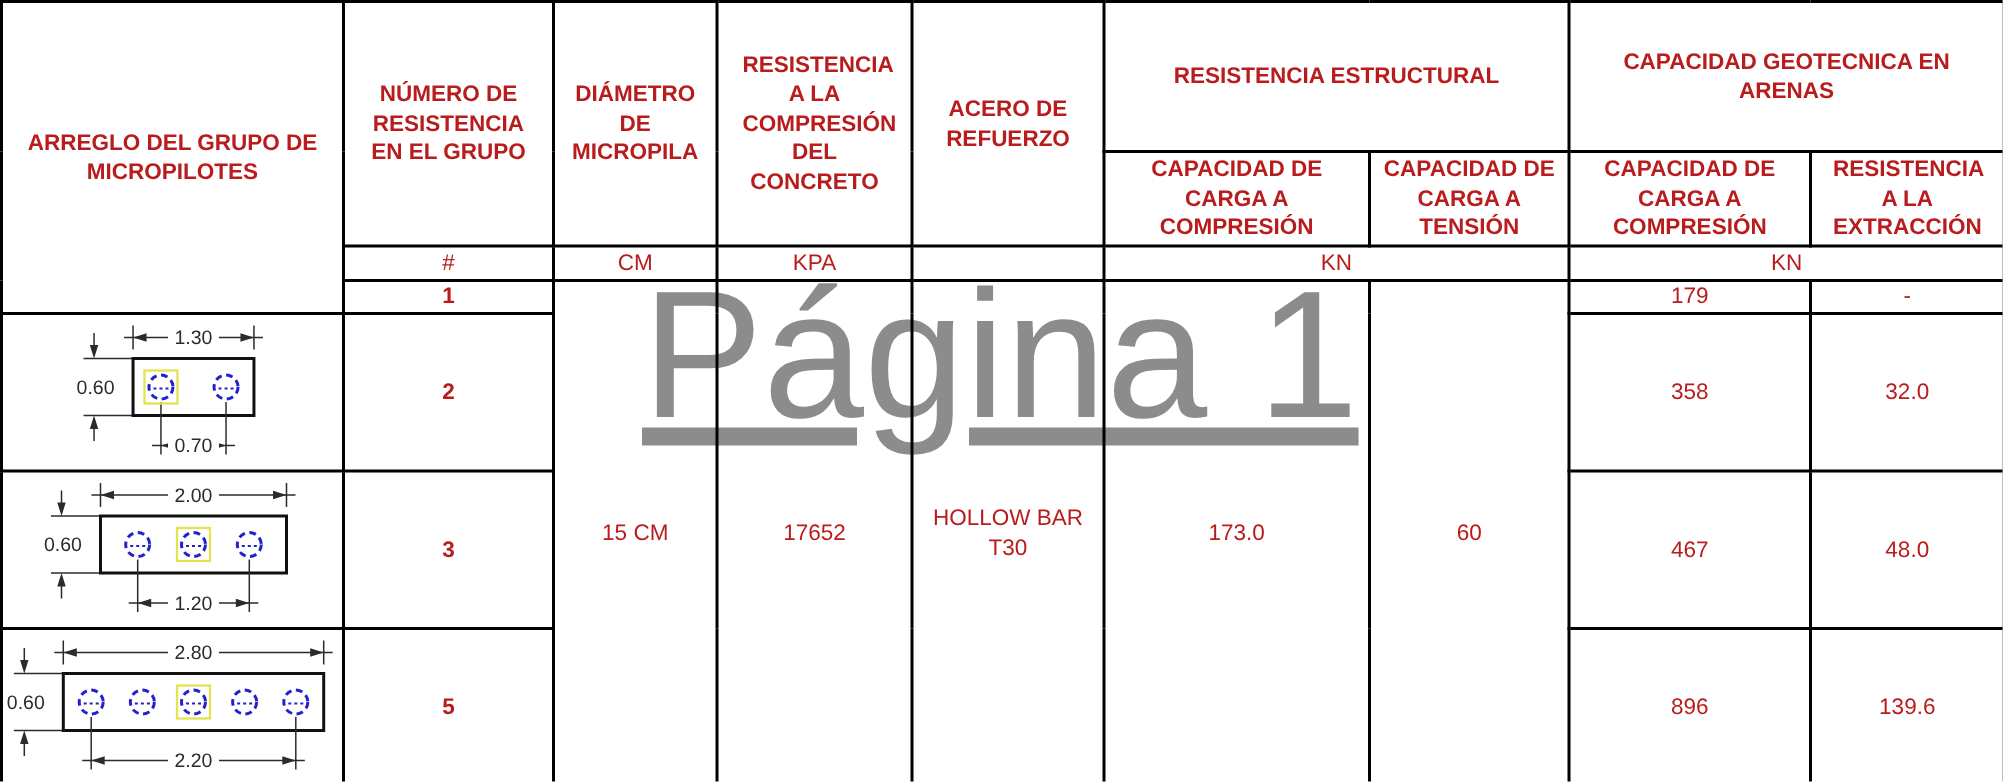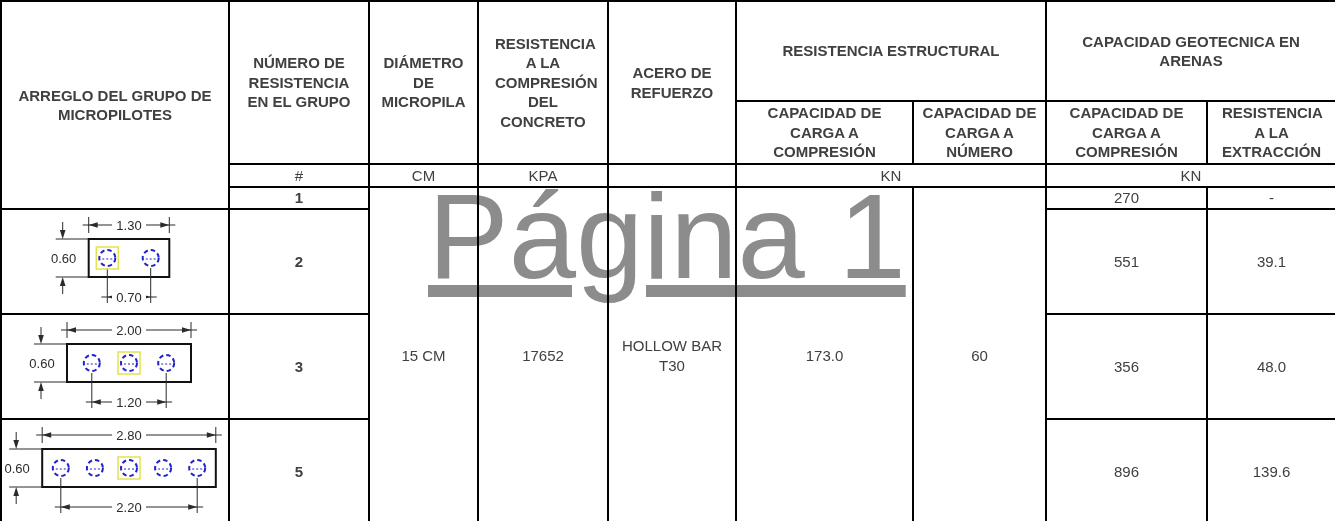--- a/index.html
+++ b/index.html
@@ -14,21 +14,21 @@
     font-family:"Liberation Sans", sans-serif;
     text-decoration:underline;
   }
   table.main {
     position:relative; z-index:1; border-collapse:collapse; table-layout:fixed;
     width:1335px; height:521px; background:transparent;
     border:2px solid #000;
   }
   td {
     border:2px solid #000; padding:0; text-align:center; vertical-align:middle;
-    font-size:15px; color:#404040; background:transparent; line-height:1.3;
+    font-size:15px; color:#b91c1c; background:transparent; line-height:1.3;
     overflow:hidden;
   }
   td.hdr { font-weight:bold; }
   td.pad8  { padding:0 8px; }
   td.pad16 { padding:0 16px; }
   td.pad14 { padding:0 14px;border-radius:13px; }
   td.pad18 { padding:0 12px; }
   td.pad24 { padding:0 24px; }
   td.valcell { font-weight:normal; }
   td.numcell { font-weight:bold; }
@@ -66,42 +66,42 @@
     <td class="hdr pad8" rowspan="2">NÚMERO DE RESISTENCIA EN EL GRUPO</td>
     <td class="hdr pad8" rowspan="2">DIÁMETRO DE MICROPILA</td>
     <td class="hdr pad16" rowspan="2">RESISTENCIA A LA COMPRESIÓN DEL CONCRETO</td>
     <td class="hdr pad8" rowspan="2">ACERO DE REFUERZO</td>
     <td class="hdr pad8" colspan="2">RESISTENCIA ESTRUCTURAL</td>
     <td class="hdr pad18" colspan="2">CAPACIDAD GEOTECNICA EN ARENAS</td>
   </tr>
 
   <tr class="r-sub">
     <td class="hdr pad24">CAPACIDAD DE CARGA A COMPRESIÓN</td>
-    <td class="hdr pad8">CAPACIDAD DE CARGA A NÚMERO</td>
+    <td class="hdr pad8">CAPACIDAD DE CARGA A TENSIÓN</td>
     <td class="hdr pad18">CAPACIDAD DE CARGA A COMPRESIÓN</td>
     <td class="hdr pad14">RESISTENCIA A LA EXTRACCIÓN</td>
   </tr>
 
   <tr class="r-unit">
     <td class="valcell">#</td>
     <td class="valcell">CM</td>
     <td class="valcell">KPA</td>
     <td class="valcell"></td>
     <td class="valcell" colspan="2">KN</td>
     <td class="valcell" colspan="2">KN</td>
   </tr>
 
   <tr class="r-d1">
     <td class="numcell">1</td>
     <td class="valcell" rowspan="4">15 CM</td>
     <td class="valcell" rowspan="4">17652</td>
     <td class="valcell pad8" rowspan="4">HOLLOW BAR T30</td>
     <td class="valcell" rowspan="4">173.0</td>
     <td class="valcell" rowspan="4">60</td>
-    <td class="valcell">270</td>
+    <td class="valcell">179</td>
     <td class="valcell">-</td>
   </tr>
 
   <tr class="r-d2">
     <td class="diagram-cell">
           <svg width="224" height="103" viewBox="0 0 224 103">
             <line x1="85.69999999999999" y1="7" x2="85.69999999999999" y2="23" stroke="#2b2b2b" stroke-width="1"></line>
             <line x1="166.3" y1="7" x2="166.3" y2="23" stroke="#2b2b2b" stroke-width="1"></line>
             <line x1="79.69999999999999" y1="15" x2="172.3" y2="15" stroke="#2b2b2b" stroke-width="1"></line>
             <polygon points="85.69999999999999,15 94.69999999999999,12.2 94.69999999999999,17.8" fill="#2b2b2b"></polygon>
@@ -125,22 +125,22 @@
             <rect x="109" y="80.5" width="34" height="14" fill="#ffffff"></rect>
             <text x="126" y="91.5" fill="#2b2b2b" text-anchor="middle" font-size="13" font-family="&quot;Liberation Sans&quot;, sans-serif">0.70</text>
             <rect x="93.3" y="37" width="22" height="22" fill="none" stroke="#e3e34d" stroke-width="1.5"></rect>
             <circle cx="104.3" cy="48" r="8" fill="none" stroke="#2222cc" stroke-width="2" stroke-dasharray="4.5 3"></circle>
             <line x1="99.3" y1="49" x2="109.3" y2="49" stroke="#2222cc" stroke-width="1.2" stroke-dasharray="2 2"></line>
             <circle cx="147.7" cy="48" r="8" fill="none" stroke="#2222cc" stroke-width="2" stroke-dasharray="4.5 3"></circle>
             <line x1="142.7" y1="49" x2="152.7" y2="49" stroke="#2222cc" stroke-width="1.2" stroke-dasharray="2 2"></line>
           </svg>
         </td>
     <td class="numcell">2</td>
-    <td class="valcell">551</td>
-    <td class="valcell">39.1</td>
+    <td class="valcell">358</td>
+    <td class="valcell">32.0</td>
   </tr>
 
   <tr class="r-d3">
     <td class="diagram-cell">
           <svg width="224" height="103" viewBox="0 0 224 103">
             <line x1="64" y1="7" x2="64" y2="23" stroke="#2b2b2b" stroke-width="1"></line>
             <line x1="188" y1="7" x2="188" y2="23" stroke="#2b2b2b" stroke-width="1"></line>
             <line x1="58" y1="15" x2="194" y2="15" stroke="#2b2b2b" stroke-width="1"></line>
             <polygon points="64,15 73,12.2 73,17.8" fill="#2b2b2b"></polygon>
             <polygon points="188,15 179,12.2 179,17.8" fill="#2b2b2b"></polygon>
@@ -165,21 +165,21 @@
             <circle cx="88.80000000000001" cy="48" r="8" fill="none" stroke="#2222cc" stroke-width="2" stroke-dasharray="4.5 3"></circle>
             <line x1="83.80000000000001" y1="49" x2="93.80000000000001" y2="49" stroke="#2222cc" stroke-width="1.2" stroke-dasharray="2 2"></line>
             <rect x="115" y="37" width="22" height="22" fill="none" stroke="#e3e34d" stroke-width="1.5"></rect>
             <circle cx="126" cy="48" r="8" fill="none" stroke="#2222cc" stroke-width="2" stroke-dasharray="4.5 3"></circle>
             <line x1="121" y1="49" x2="131" y2="49" stroke="#2222cc" stroke-width="1.2" stroke-dasharray="2 2"></line>
             <circle cx="163.2" cy="48" r="8" fill="none" stroke="#2222cc" stroke-width="2" stroke-dasharray="4.5 3"></circle>
             <line x1="158.2" y1="49" x2="168.2" y2="49" stroke="#2222cc" stroke-width="1.2" stroke-dasharray="2 2"></line>
           </svg>
         </td>
     <td class="numcell">3</td>
-    <td class="valcell">356</td>
+    <td class="valcell">467</td>
     <td class="valcell">48.0</td>
   </tr>
 
   <tr class="r-d5 last">
     <td class="diagram-cell">
           <svg width="224" height="103" viewBox="0 0 224 103">
             <line x1="39.2" y1="7" x2="39.2" y2="23" stroke="#2b2b2b" stroke-width="1"></line>
             <line x1="212.8" y1="7" x2="212.8" y2="23" stroke="#2b2b2b" stroke-width="1"></line>
             <line x1="33.2" y1="15" x2="218.8" y2="15" stroke="#2b2b2b" stroke-width="1"></line>
             <polygon points="39.2,15 48.2,12.2 48.2,17.8" fill="#2b2b2b"></polygon>

